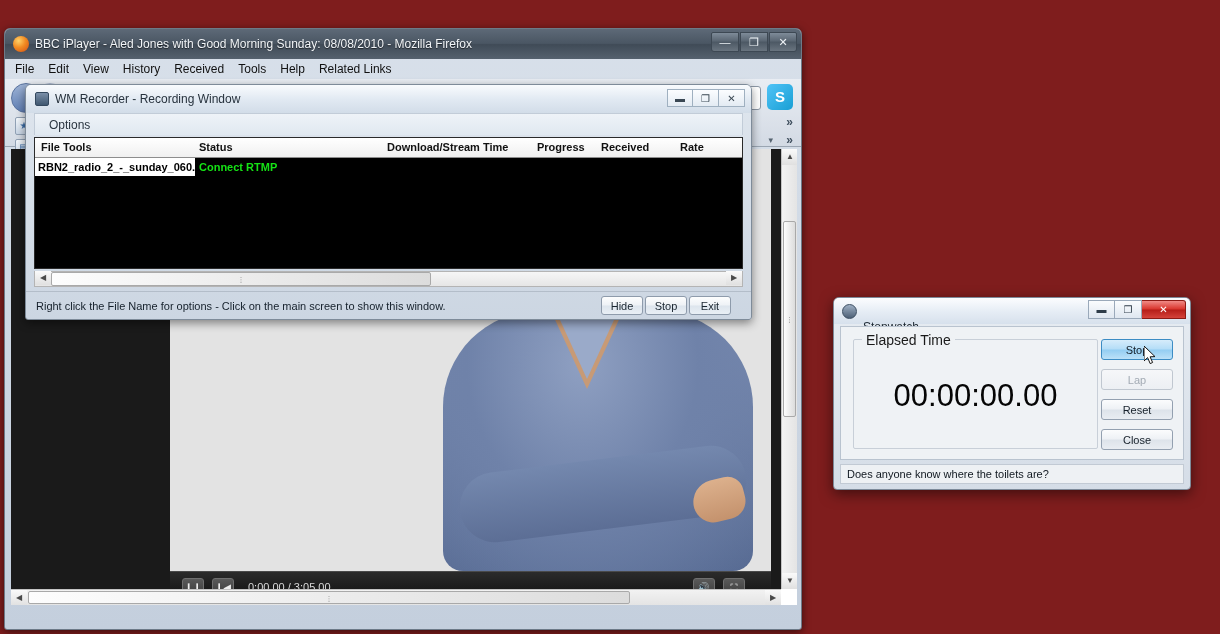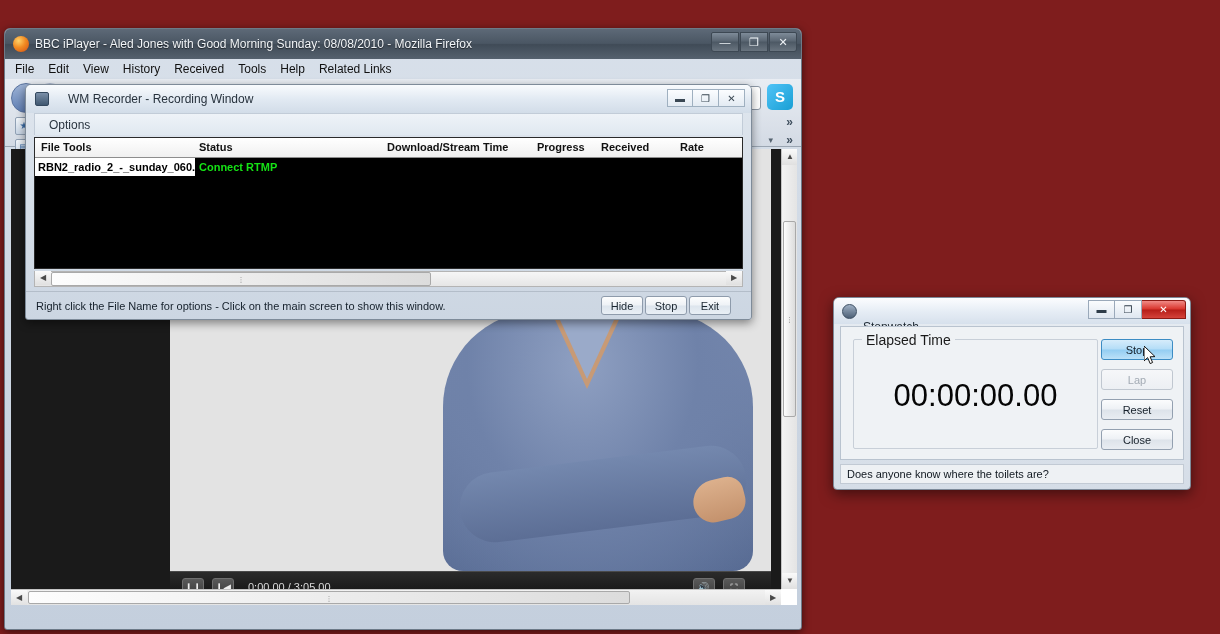--- a/index.html
+++ b/index.html
@@ -263,21 +263,21 @@
     width: 727px; height: 236px;
     background: linear-gradient(180deg,#dfe6ee 0%,#ccd6e2 100%);
     border: 1px solid #7e8b99;
     border-radius: 6px 6px 3px 3px;
     box-shadow: 0 3px 10px rgba(0,0,0,.45);
   }
   #wmr-titlebar {
     position: relative; height: 28px;
     background: linear-gradient(180deg, rgba(250,252,254,.96) 0%, rgba(226,234,243,.93) 50%, rgba(209,220,232,.93) 100%);
     border-radius: 5px 5px 0 0;
-    display: flex; align-items: center; gap: 13px;
+    display: flex; align-items: center;
   }
   #wmr-titlebar .app-icon {
     width: 14px; height: 14px; margin: 0 6px 0 9px;
     background: linear-gradient(180deg,#7a8fa8,#3f5770);
     border: 1px solid #33485e; border-radius: 2px; flex: 0 0 auto;
   }
   #wmr-titlebar .title { font-size: 12px; color: #27323d; }
   .wmr-btns { position: absolute; right: 6px; top: 4px; display: flex; }
   .wmr-btn {
     width: 26px; height: 18px;

